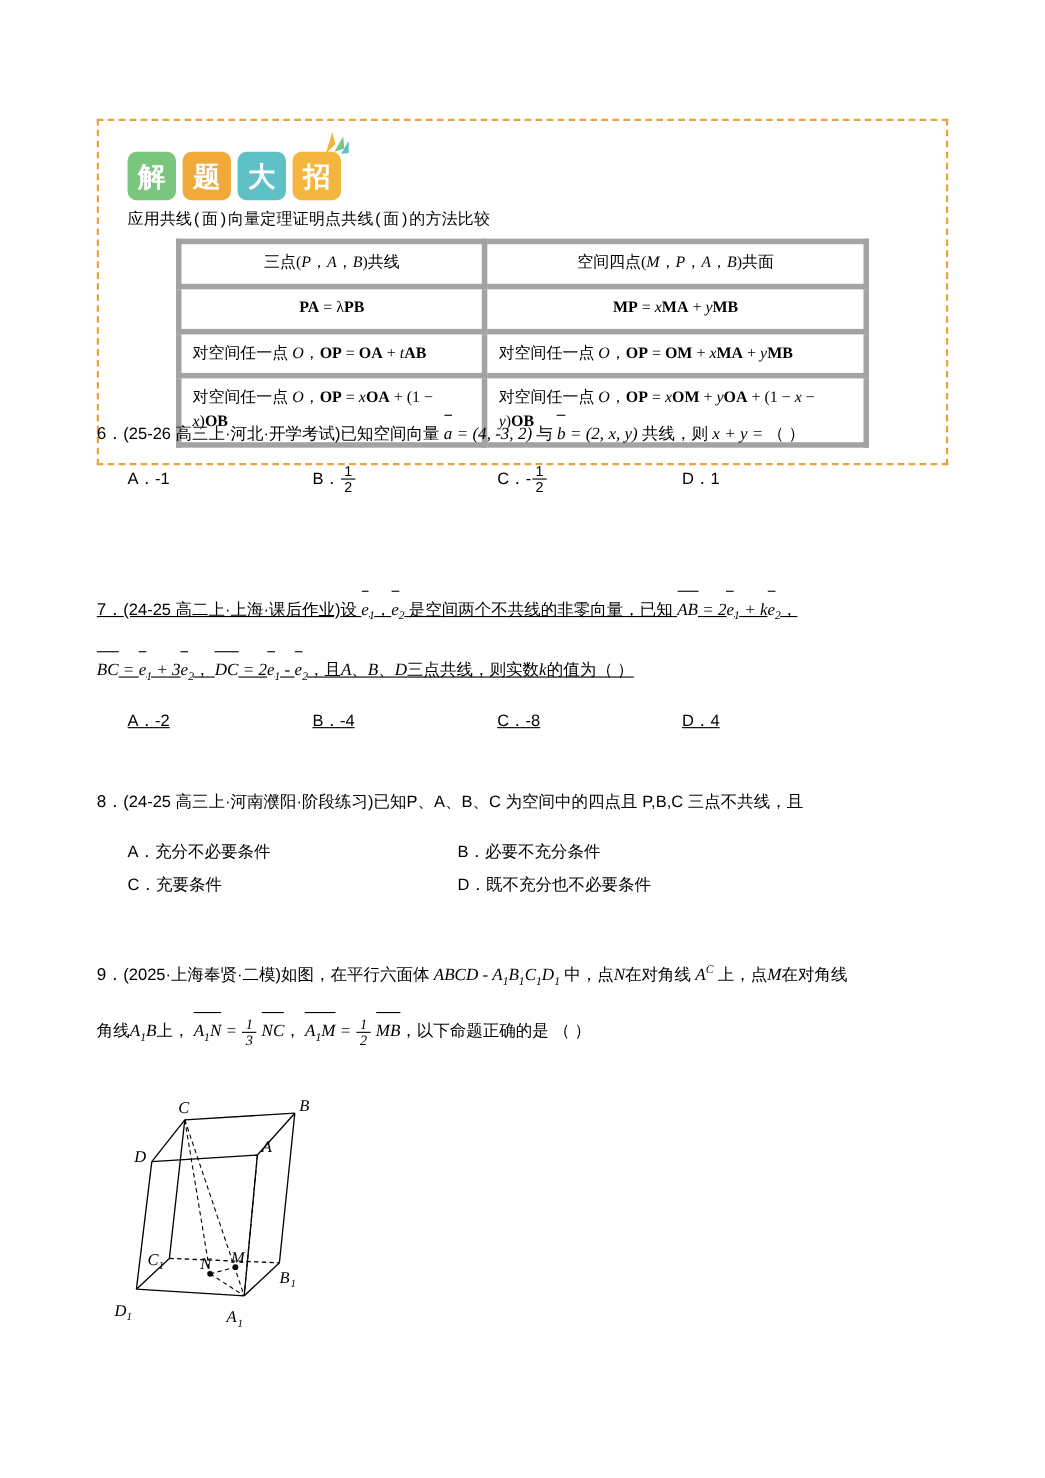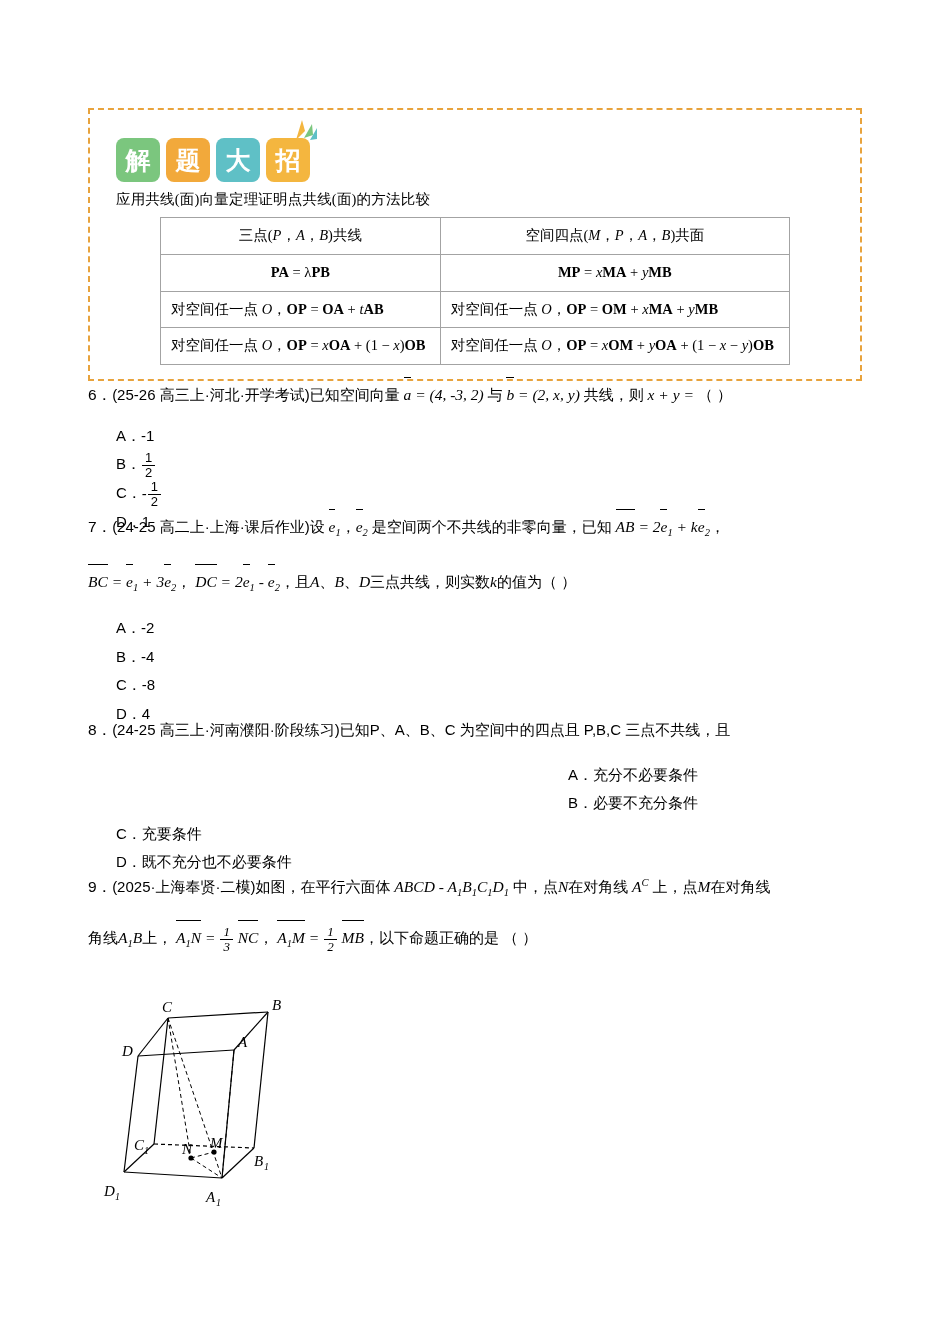--- a/index.html
+++ b/index.html
@@ -58,33 +58,33 @@
   .badge.b3 { background: #5FC0C6; }
   .badge.b4 { background: #F4B63F; }
   .spark {
     position: absolute;
     right: -8px;
     top: -20px;
     width: 26px;
     height: 24px;
   }
   .caption {
-    font-family: Liberation Serif, serif;
+    font-family: Liberation Mono, monospace;
     font-size: 14.5px;
     margin: 8px 0 8px 14px;
     letter-spacing: 0.2px;
   }
   table.cmp {
     border-collapse: collapse;
     margin: 0 auto;
     width: 630px;
     font-size: 14.5px;
   }
   table.cmp td {
-    border: 1px solid #a3a3a3;
+    border: 5px solid #a3a3a3;
     padding: 7px 10px;
     vertical-align: middle;
     line-height: 1.5;
   }
   td.ctr { text-align: center; }
   .mi { font-style: italic; font-family: "Liberation Serif", serif; }
   .bold { font-weight: bold; }
 
   
   .q {
@@ -92,21 +92,20 @@
     left: 88px;
     width: 780px;
     font-size: 15.5px;
     line-height: 1.9;
   }
   .qnum { font-family: "Liberation Sans", sans-serif; }
   .cn { font-family: "Liberation Sans", sans-serif; font-size: 15px; }
   .opts {
     display: flex;
     margin-top: 2px;
-    flex-direction: column;
   }
   .opt { font-family: "Liberation Sans", sans-serif; font-size: 15px; }
   .opts.four .opt { width: 168px; }
   .opts.two .opt { width: 300px; }
   .frac {
     display: inline-block;
     vertical-align: middle;
     text-align: center;
     font-size: 13px;
     line-height: 1.05;
@@ -201,21 +200,21 @@
       <div class="opt">
         <span>B．</span><span class="frac"><span class="num">1</span><span class="den">2</span></span>
       </div>
       <div class="opt">
         <span>C．</span><span class="neg">-</span><span class="frac"><span class="num">1</span><span class="den">2</span></span>
       </div>
       <div class="opt">D．1</div>
     </div>
   </div>
 
-  <div class="q" style="top:512px;">
+  <div class="q" style="top:540px;text-decoration:underline;">
     <div>
       <span class="qnum">7．</span><span class="cn">(24-25 高二上·上海·课后作业)</span><span class="cn">设</span><span class="mathblock"> <span class="vec">e</span><sub>1</sub></span><span class="cn">，</span><span class="mathblock"><span class="vec">e</span><sub>2</sub> </span><span class="cn">是空间两个不共线的非零向量，已知</span><span class="mathblock"> <span class="vec">AB</span> = 2<span class="vec">e</span><sub>1</sub> + k<span class="vec">e</span><sub>2</sub></span><span class="cn">，</span>
     </div>
     <div style="margin-top:24px;">
       <span class="mathblock"><span class="vec">BC</span> = <span class="vec">e</span><sub>1</sub> + 3<span class="vec">e</span><sub>2</sub></span><span class="cn">，</span><span class="mathblock">&nbsp;<span class="vec">DC</span> = 2<span class="vec">e</span><sub>1</sub> - <span class="vec">e</span><sub>2</sub></span><span class="cn">，且</span><span class="mathblock">A</span><span class="cn">、</span><span class="mathblock">B</span><span class="cn">、</span><span class="mathblock">D</span><span class="cn">三点共线，则实数</span><span class="mathblock">k</span><span class="cn">的值为</span><span class="cn">（    ）</span>
     </div>
     <div class="opts four" style="margin-left:28px; margin-top:16px;">
       <div class="opt">A．-2</div>
       <div class="opt">B．-4</div>
       <div class="opt">C．-8</div>

